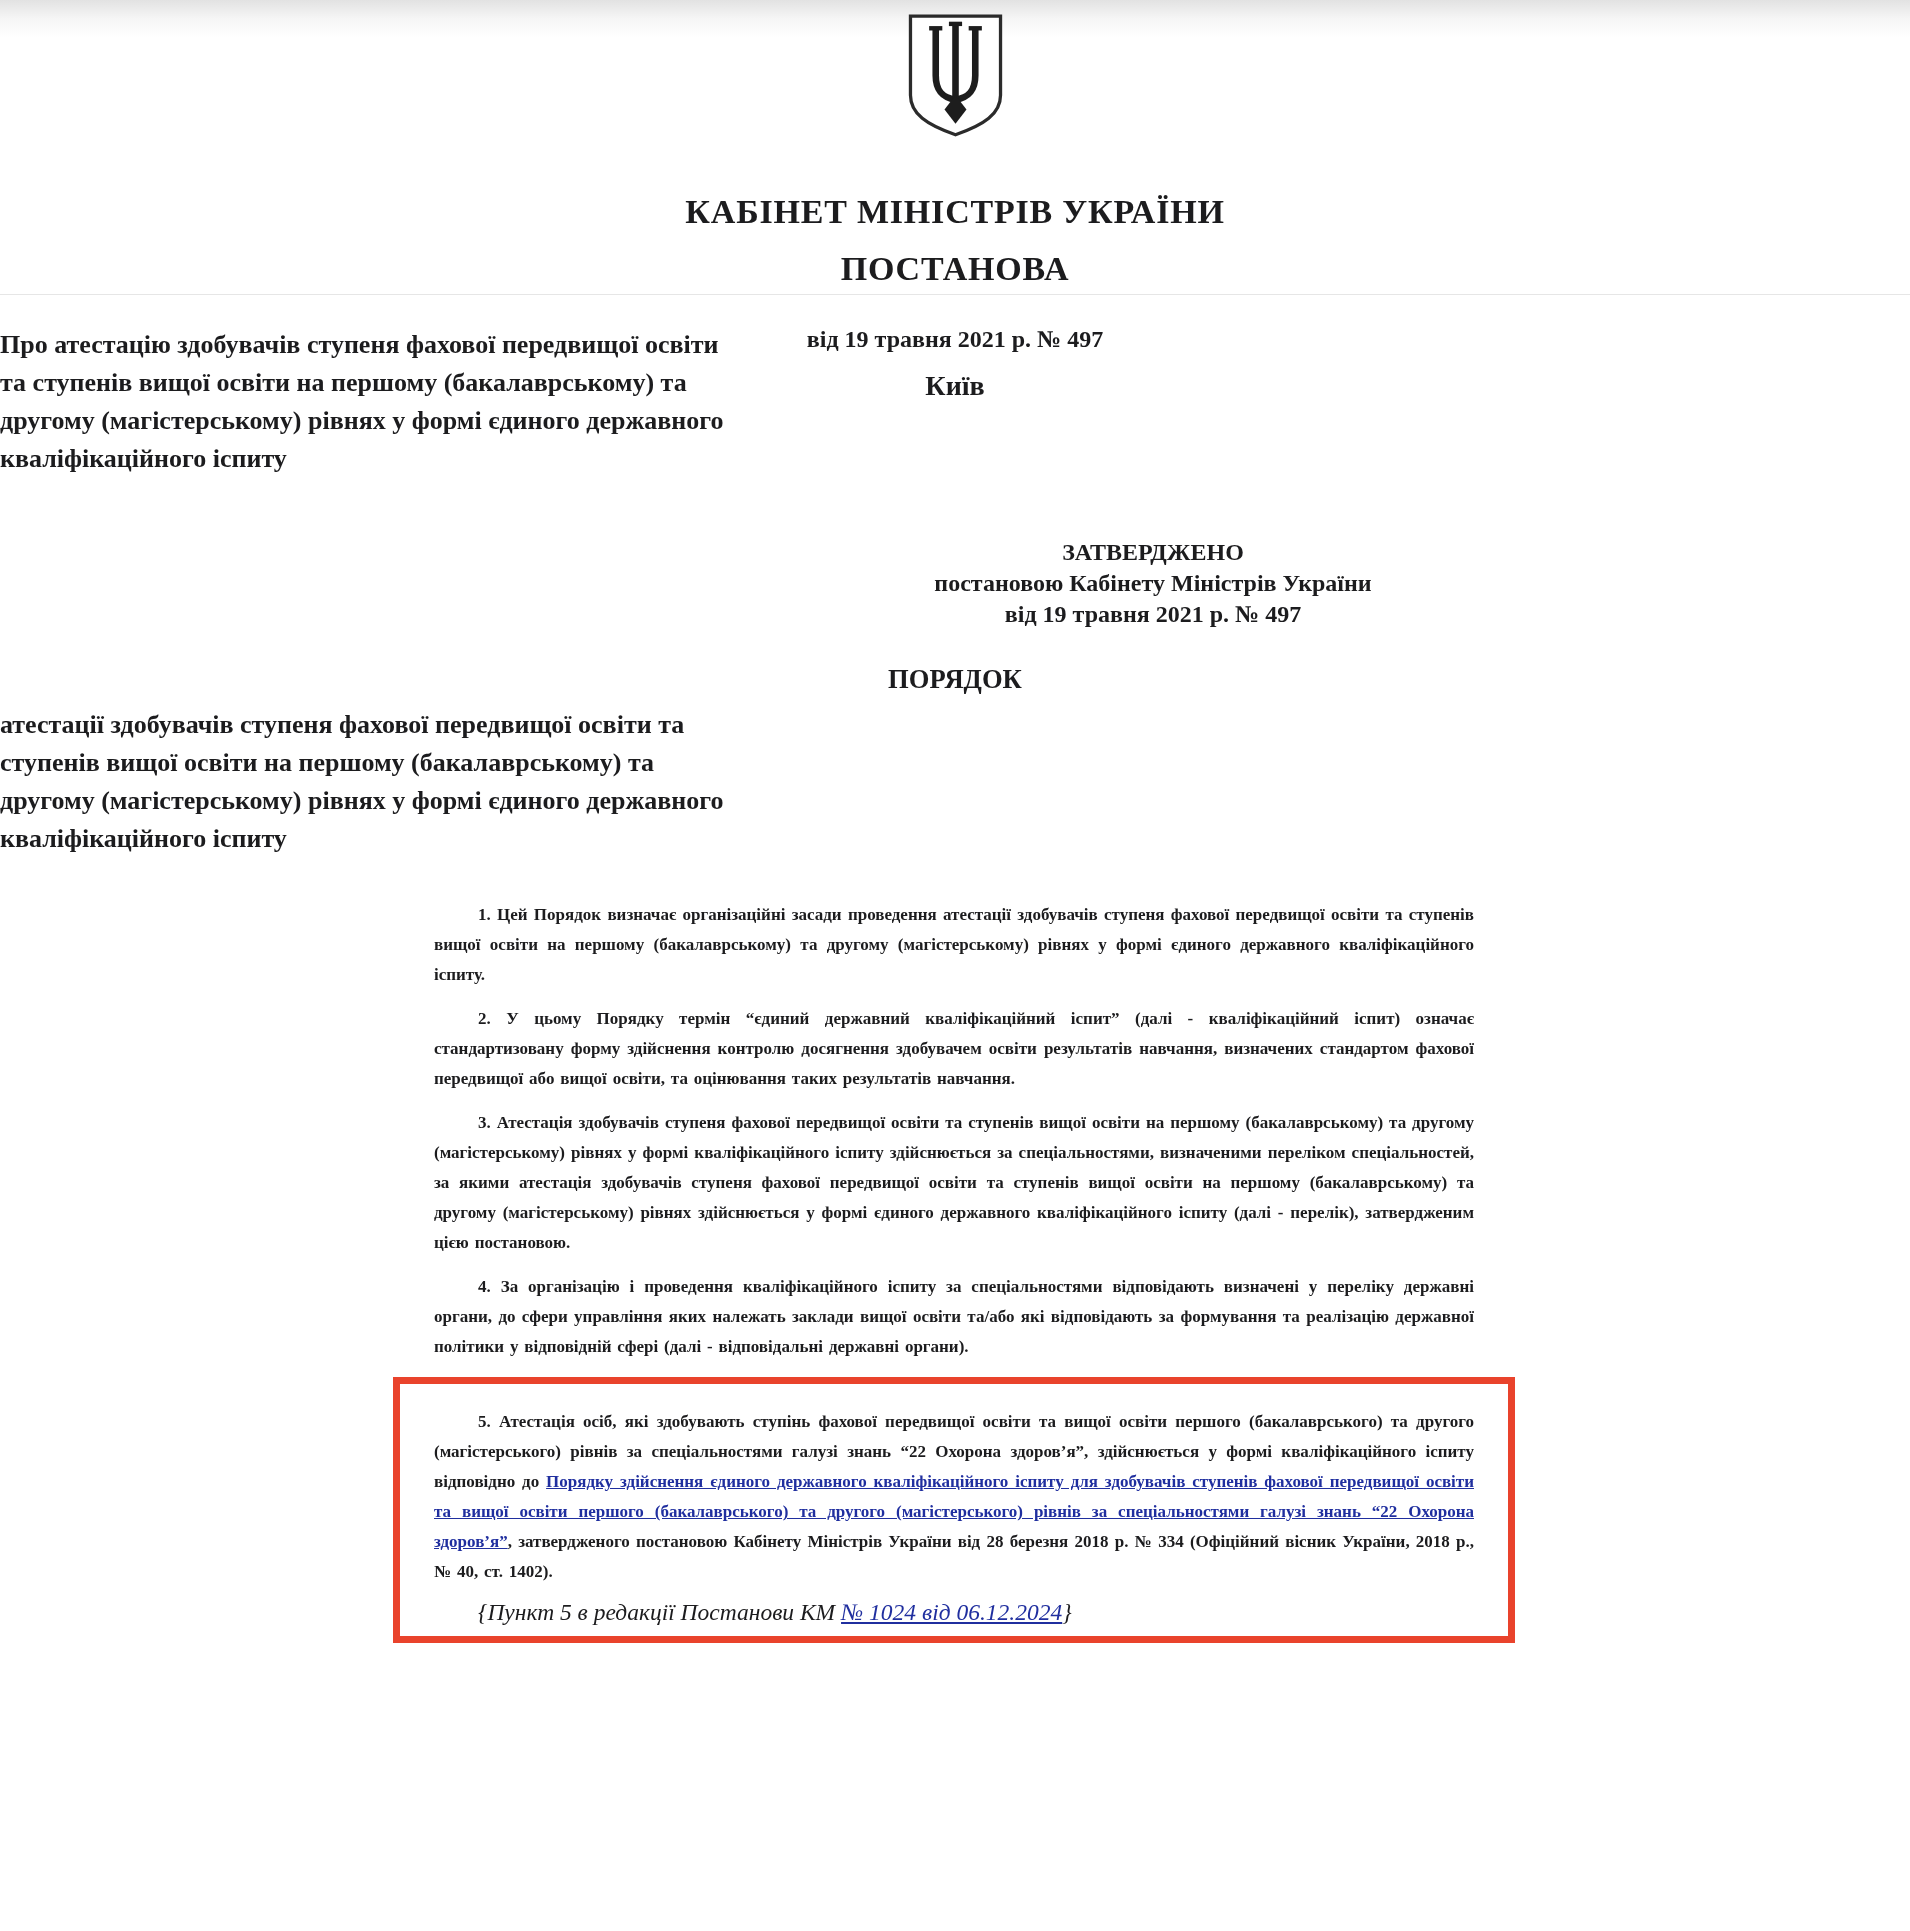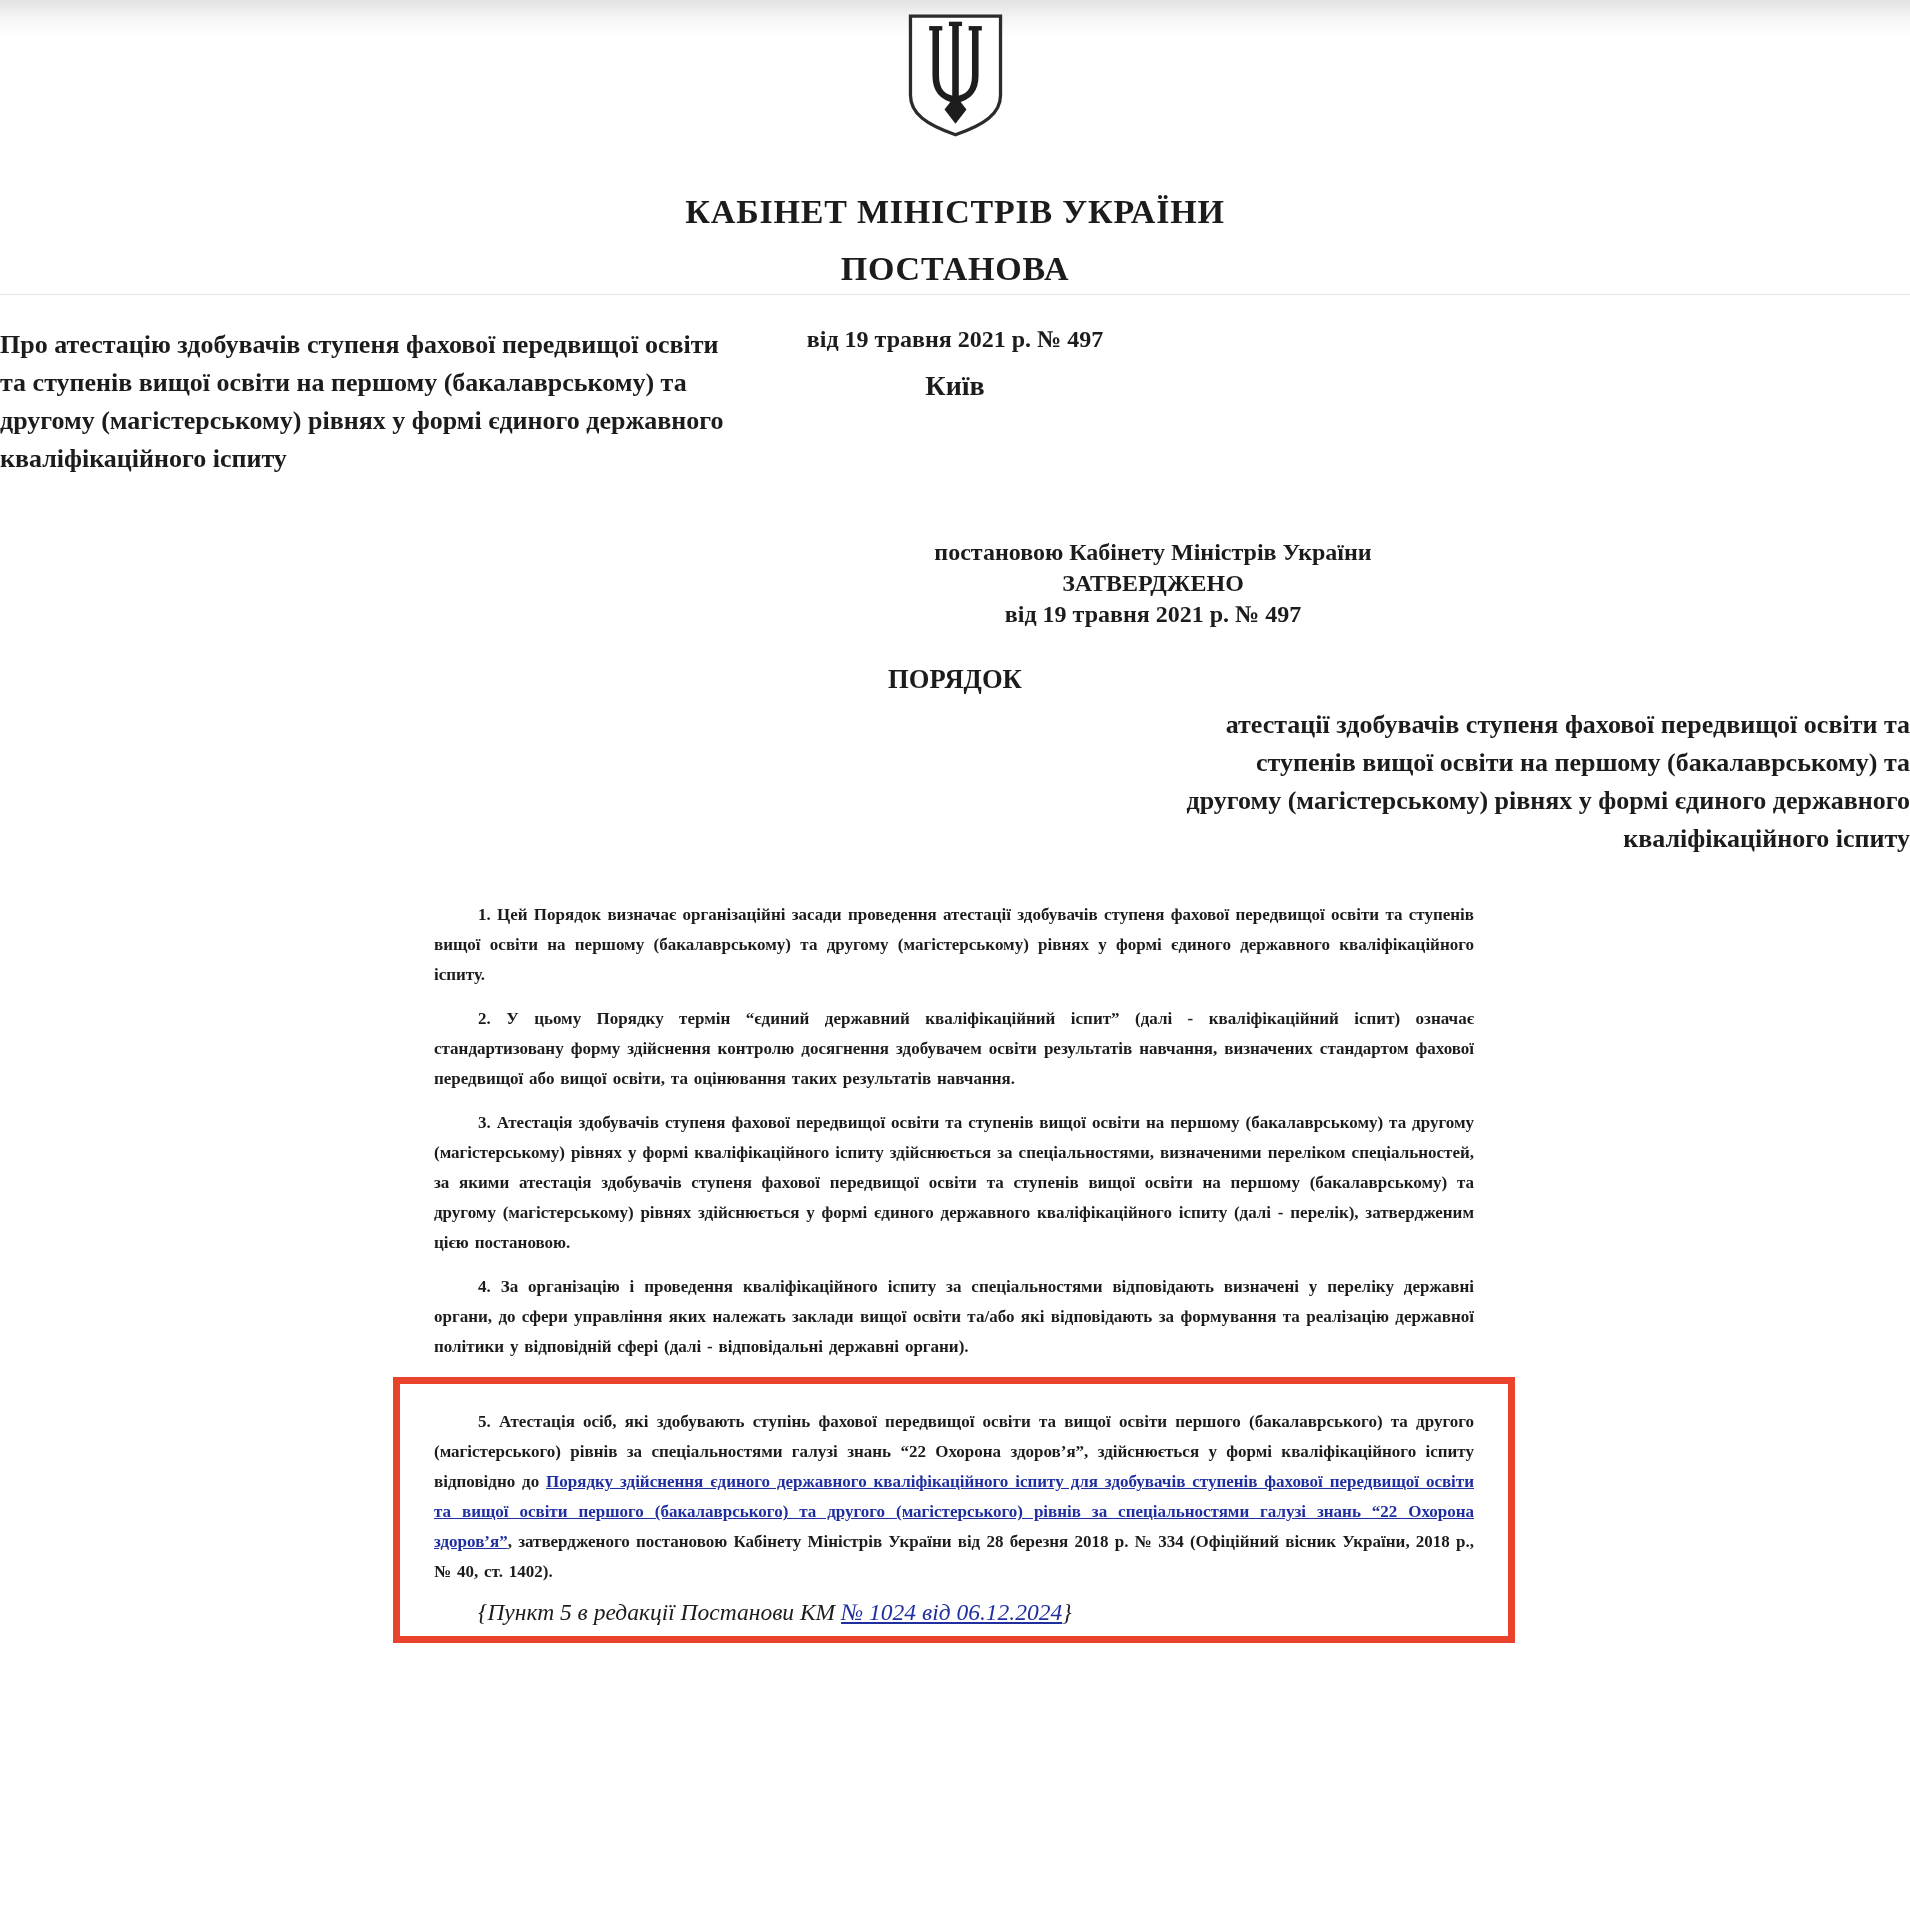--- a/index.html
+++ b/index.html
@@ -23,21 +23,21 @@
   }
   .emblem{padding-top:14px;line-height:0;}
   .org{font-weight:bold;font-size:34px;line-height:34px;margin-top:58px;letter-spacing:0.8px;}
   .doctype{font-weight:bold;font-size:34px;line-height:39px;margin-top:20.3px;letter-spacing:0.8px;}
   .docdate{font-weight:bold;font-size:24px;line-height:24px;margin-top:39px;}
   .doccity{font-weight:bold;font-size:28px;line-height:24px;margin-top:23px;}
   
   .doc-title{margin-top:31px;font-weight:bold;font-size:26px;line-height:38px;}
   .approved{width:516px;margin:59px 0 0 895px;text-align:center;font-weight:bold;font-size:24px;line-height:31px;}
   .order-head{margin-top:36px;text-align:center;font-weight:bold;font-size:26.6px;line-height:26.6px;}
-  .order-sub{margin-top:13.3px;text-align:right;font-weight:bold;font-size:26px;line-height:38px;}
+  .order-sub{margin-top:13.3px;text-align:left;font-weight:bold;font-size:26px;line-height:38px;}
   .doc-body{margin:42px 436px 0 434px;}
   .body-p{
     font-size:17px;line-height:30px;text-align:justify;text-indent:44px;
     margin:12px 0 14px 0;word-spacing:1.6px;font-weight:bold;
   }
   .note-p{
     font-size:23.5px;line-height:30px;font-style:italic;text-indent:44px;
     margin:9.4px 0 0 0;text-align:left;
   }
   .highlight-box{
@@ -78,22 +78,22 @@
 
   <main>
     <div class="doc-title">
       <div>Про атестацію здобувачів ступеня фахової передвищої освіти</div>
       <div>та ступенів вищої освіти на першому (бакалаврському) та</div>
       <div>другому (магістерському) рівнях у формі єдиного державного</div>
       <div>кваліфікаційного іспиту</div>
     </div>
 
     <div class="approved">
+      <div>ЗАТВЕРДЖЕНО</div>
       <div>постановою Кабінету Міністрів України</div>
-      <div>ЗАТВЕРДЖЕНО</div>
       <div>від 19 травня 2021 р. № 497</div>
     </div>
 
     <div class="order-head">ПОРЯДОК</div>
     <div class="order-sub">
       <div>атестації здобувачів ступеня фахової передвищої освіти та</div>
       <div>ступенів вищої освіти на першому (бакалаврському) та</div>
       <div>другому (магістерському) рівнях у формі єдиного державного</div>
       <div>кваліфікаційного іспиту</div>
     </div>

